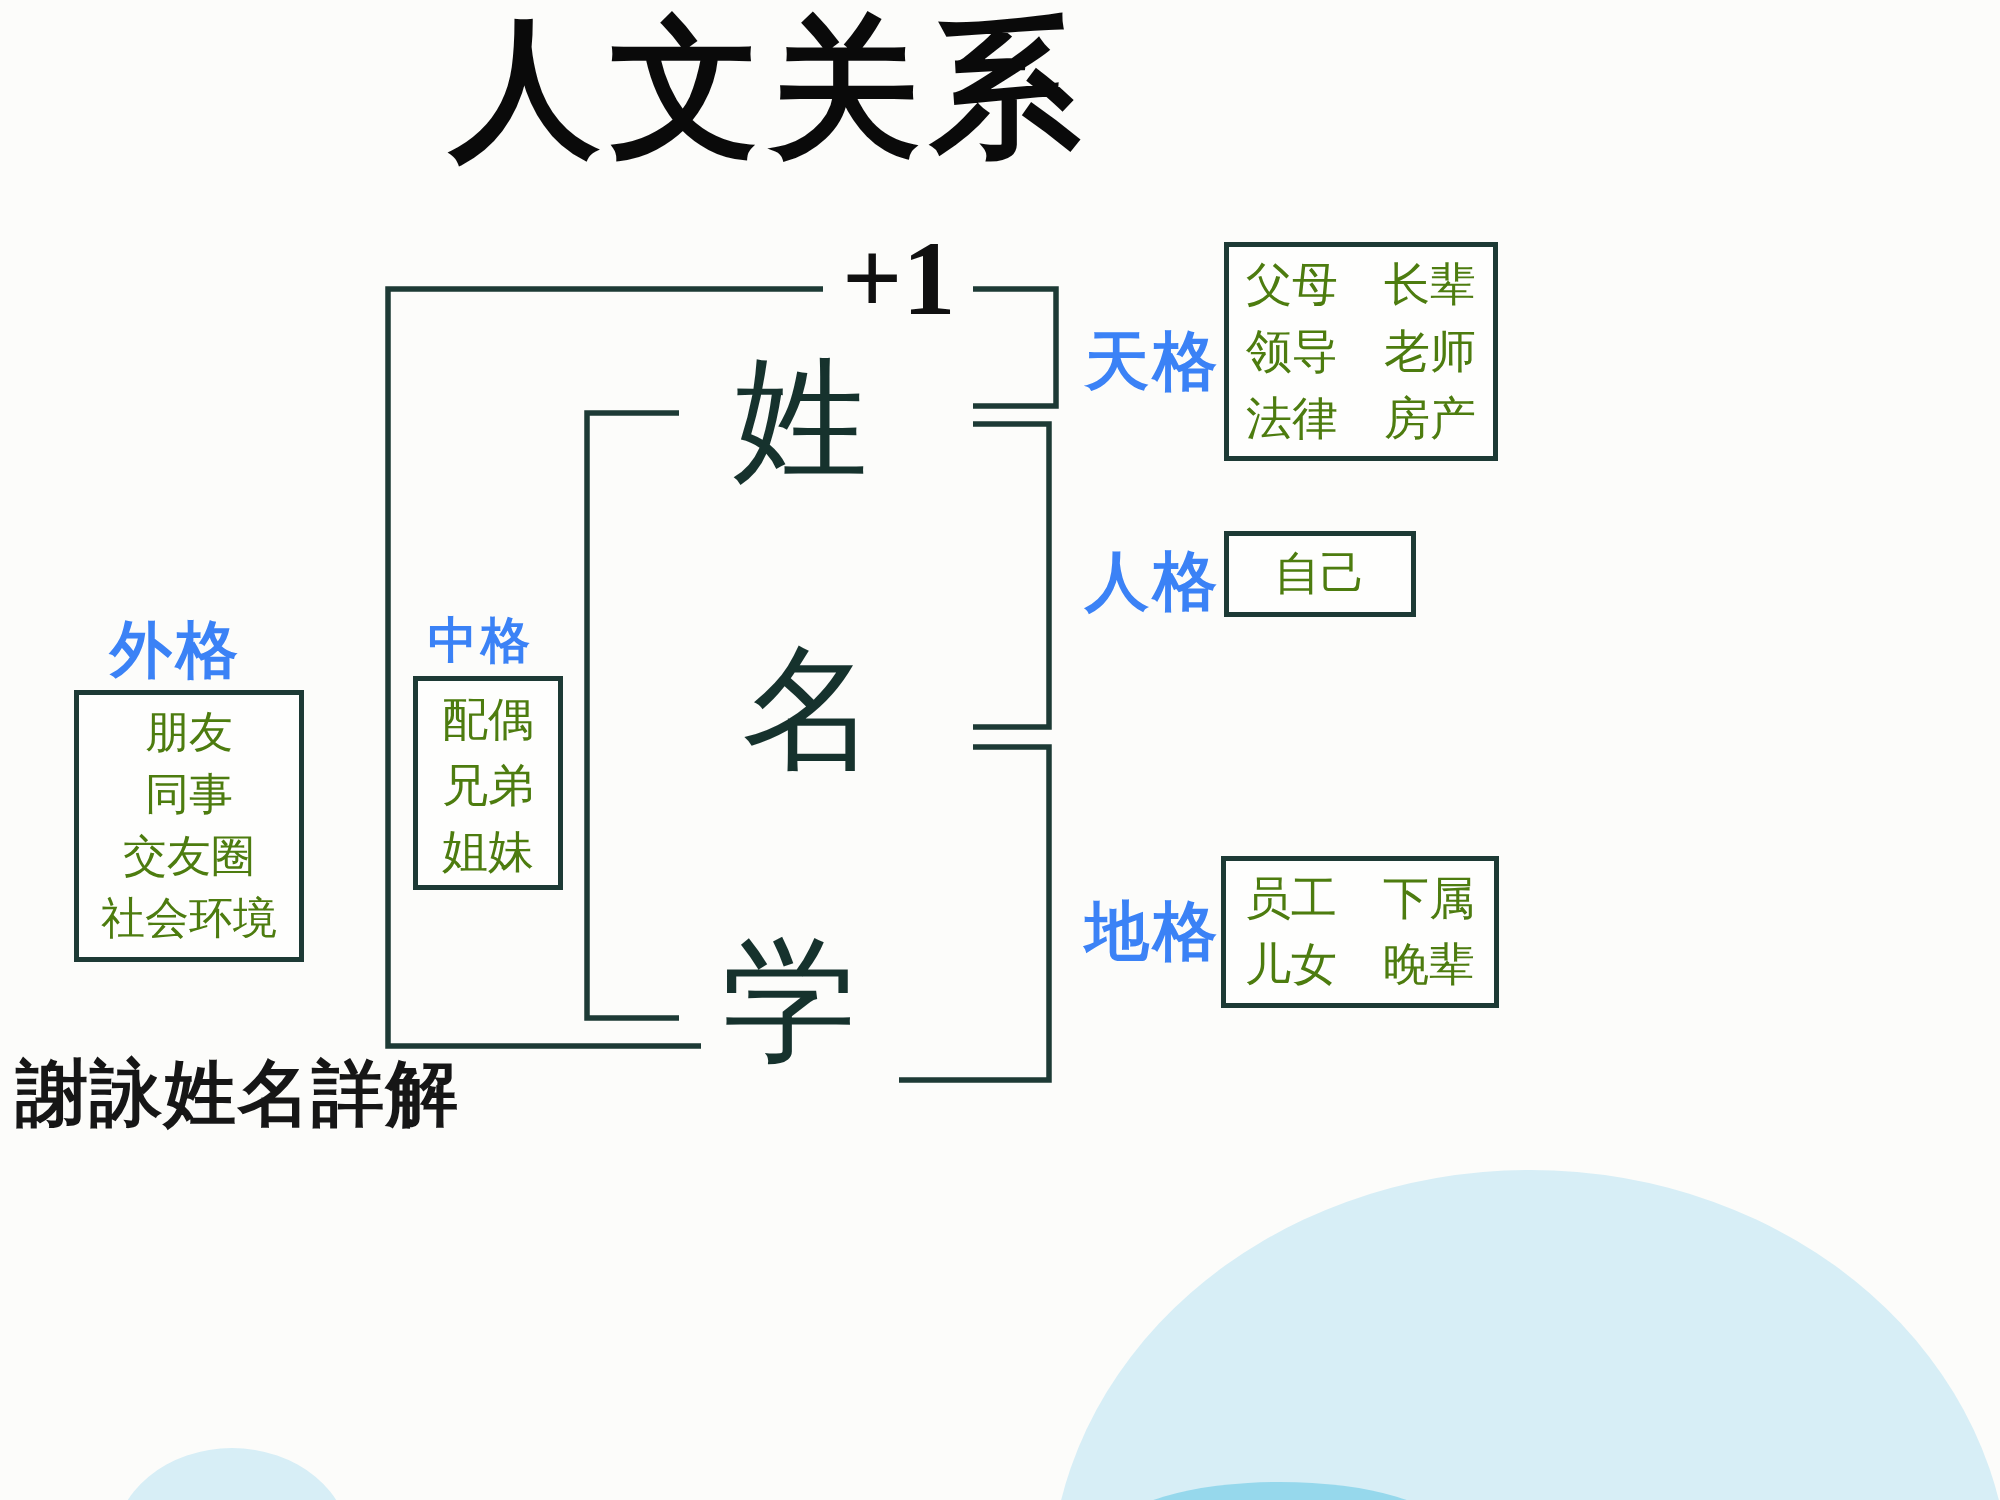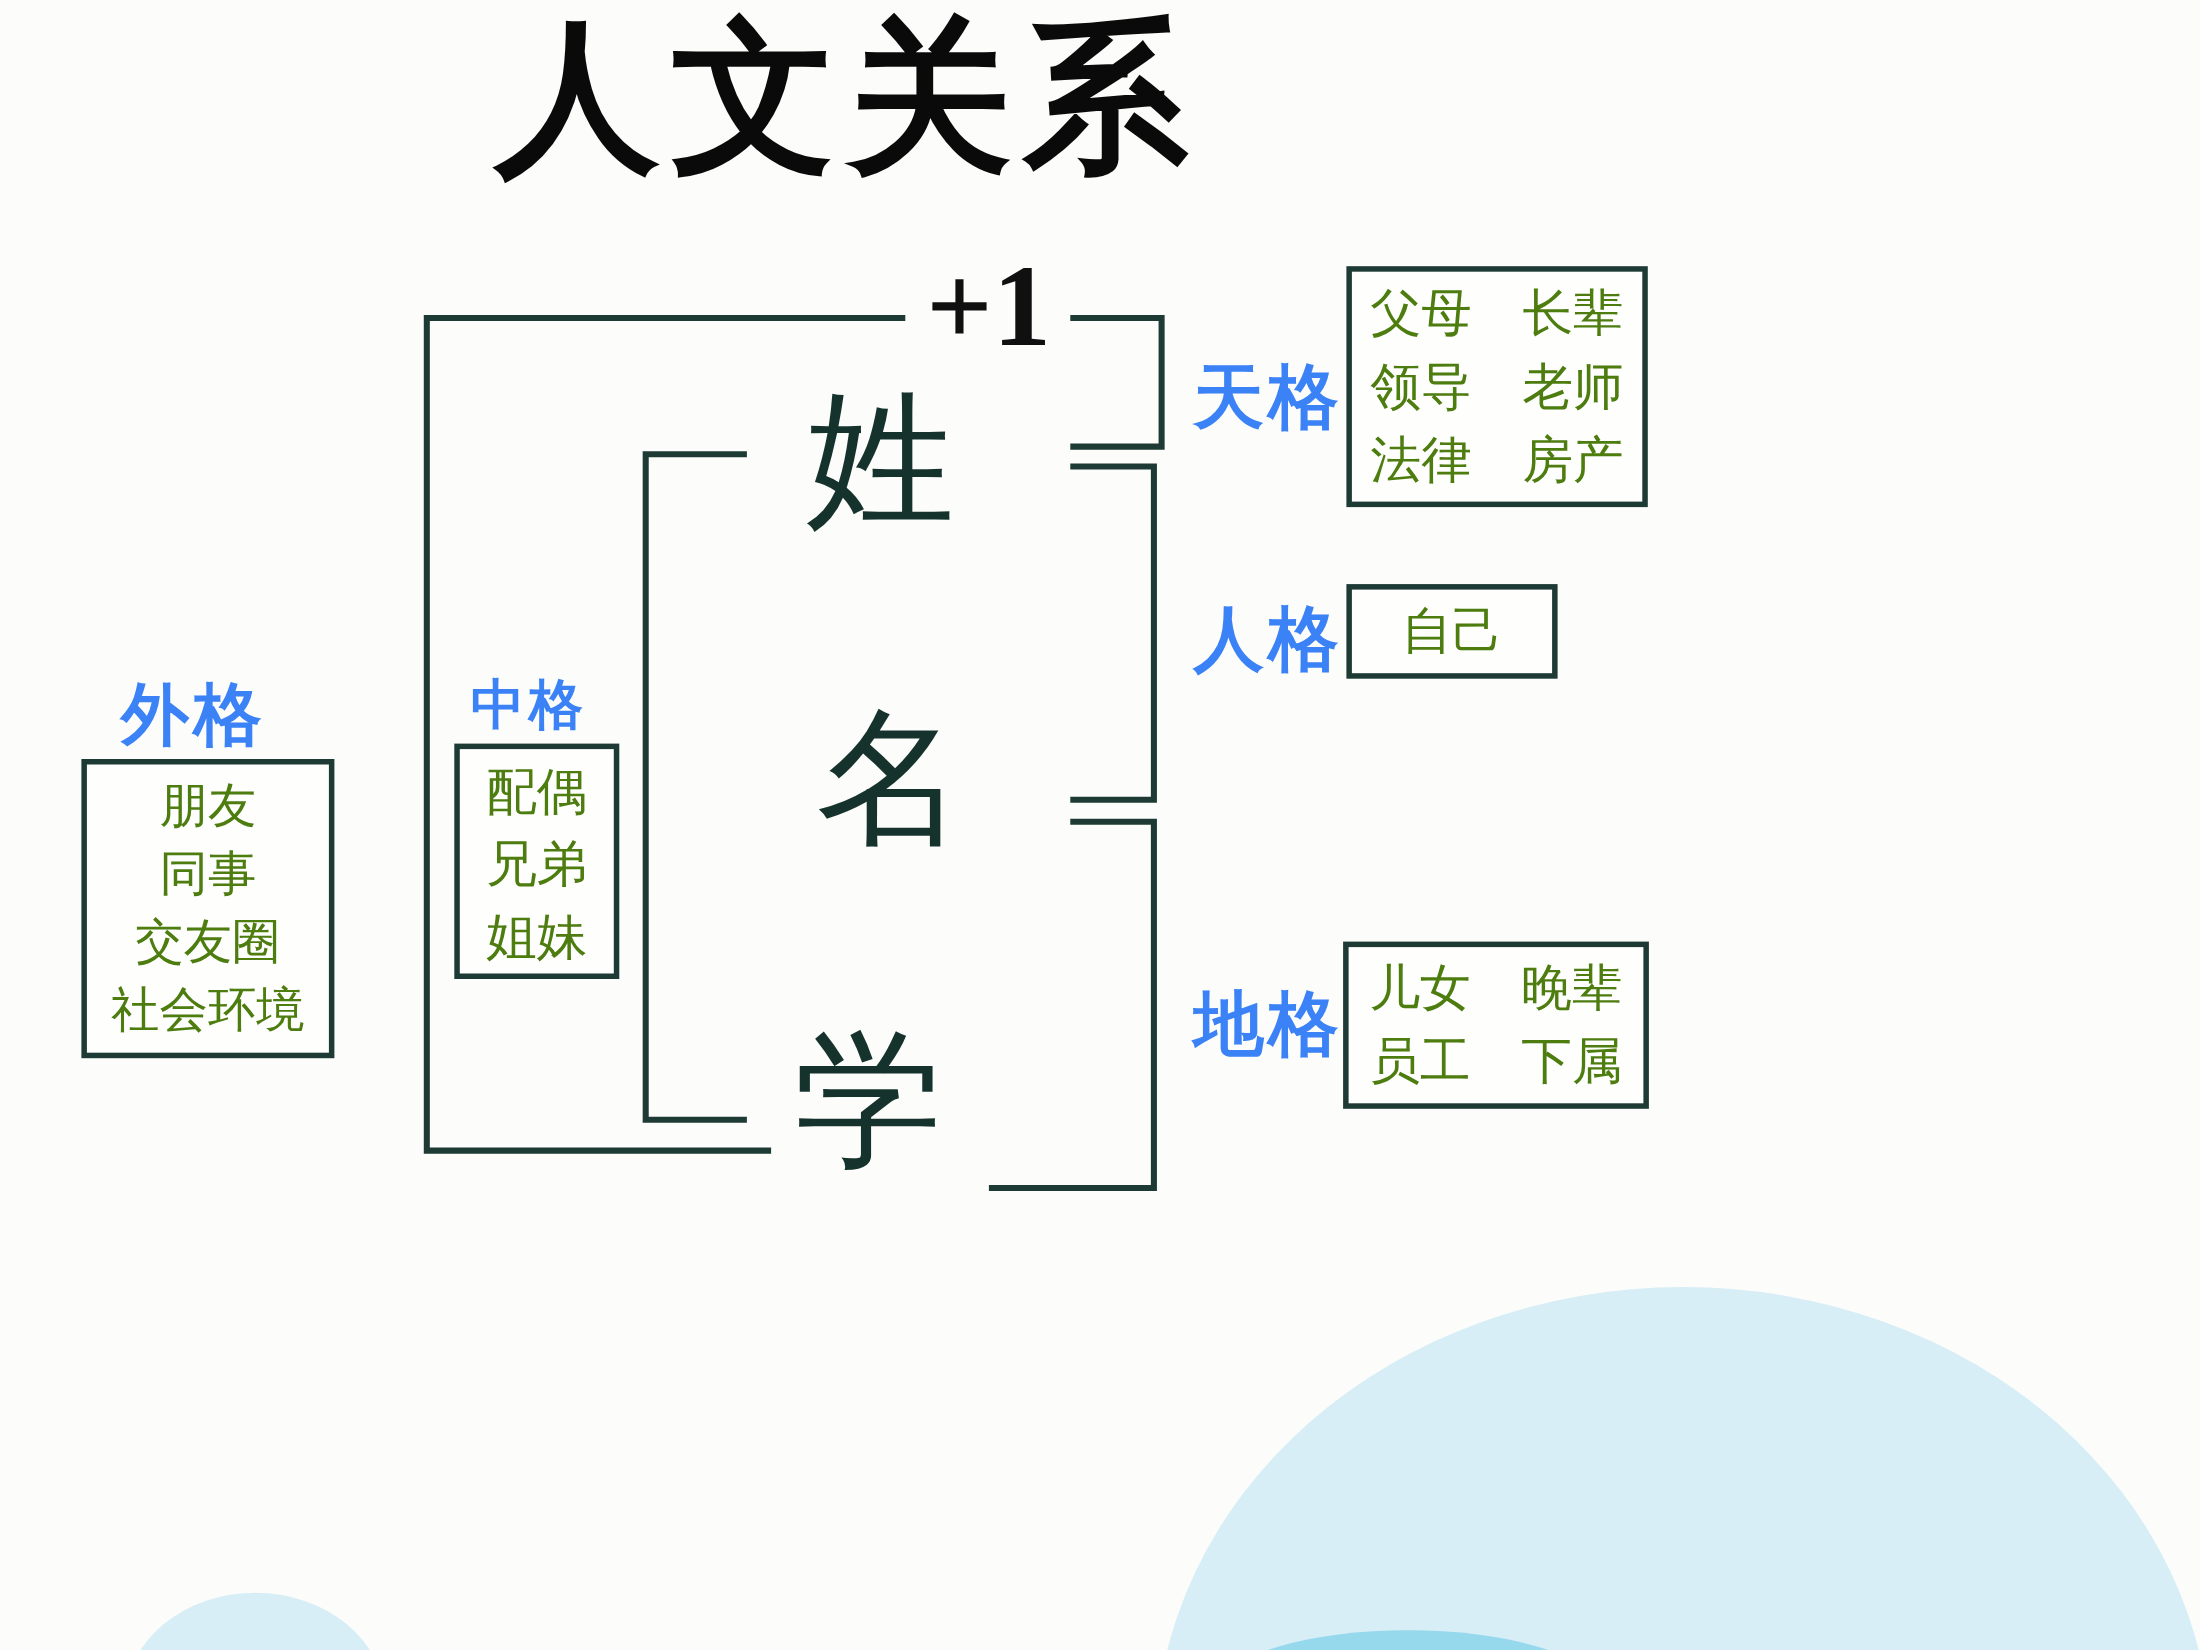--- a/index.html
+++ b/index.html
@@ -108,33 +108,34 @@
     <div class="box-line box-line-lg">法律　房产</div>
   </div>
 
   <div class="abs grid-label" style="left:1085px; top:538px;">人格</div>
   <div class="abs grid-box" style="left:1224px; top:531px; width:192px; height:86px;">
     <div class="box-line box-line-md">自己</div>
   </div>
 
   <div class="abs grid-label" style="left:1085px; top:888px;">地格</div>
   <div class="abs grid-box" style="left:1221px; top:856px; width:278px; height:152px;">
+    <div class="box-line box-line-md">员工　下属</div>
     <div class="box-line box-line-md">儿女　晚辈</div>
-    <div class="box-line box-line-md">员工　下属</div>
   </div>
 
   <div class="abs grid-label" style="left:110px; top:608px; font-size:62px;">外格</div>
   <div class="abs grid-box" style="left:74px; top:690px; width:230px; height:272px;">
     <div class="box-line box-line-sm">朋友</div>
     <div class="box-line box-line-sm">同事</div>
     <div class="box-line box-line-sm">交友圈</div>
     <div class="box-line box-line-sm">社会环境</div>
   </div>
 
   <div class="abs grid-label" style="left:428px; top:608px; font-size:49px;">中格</div>
   <div class="abs grid-box" style="left:413px; top:676px; width:150px; height:214px;justify-content:flex-end;">
     <div class="box-line box-line-md">配偶</div>
     <div class="box-line box-line-md">兄弟</div>
     <div class="box-line box-line-md">姐妹</div>
   </div>
 
+  <div class="abs watermark">謝詠姓名詳解</div>
 
 </div>
 
 </body></html>

